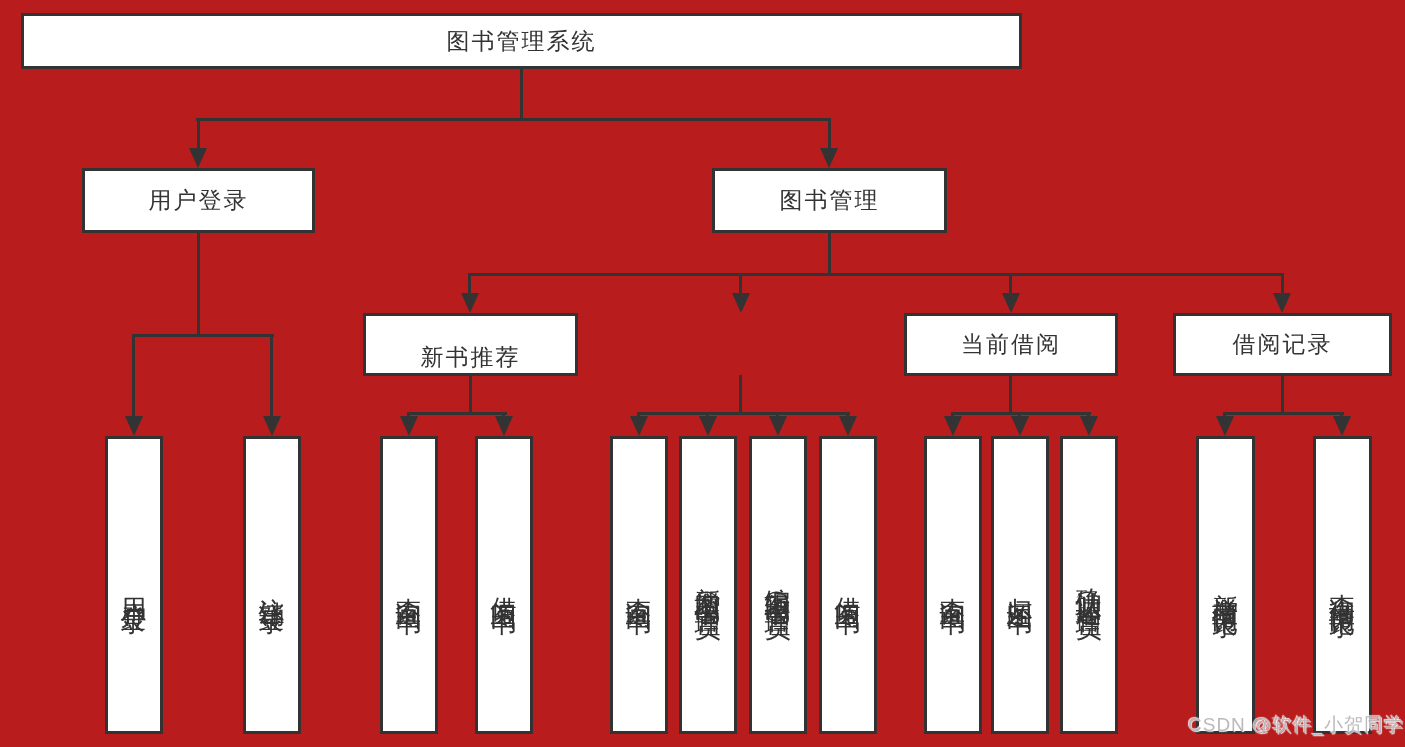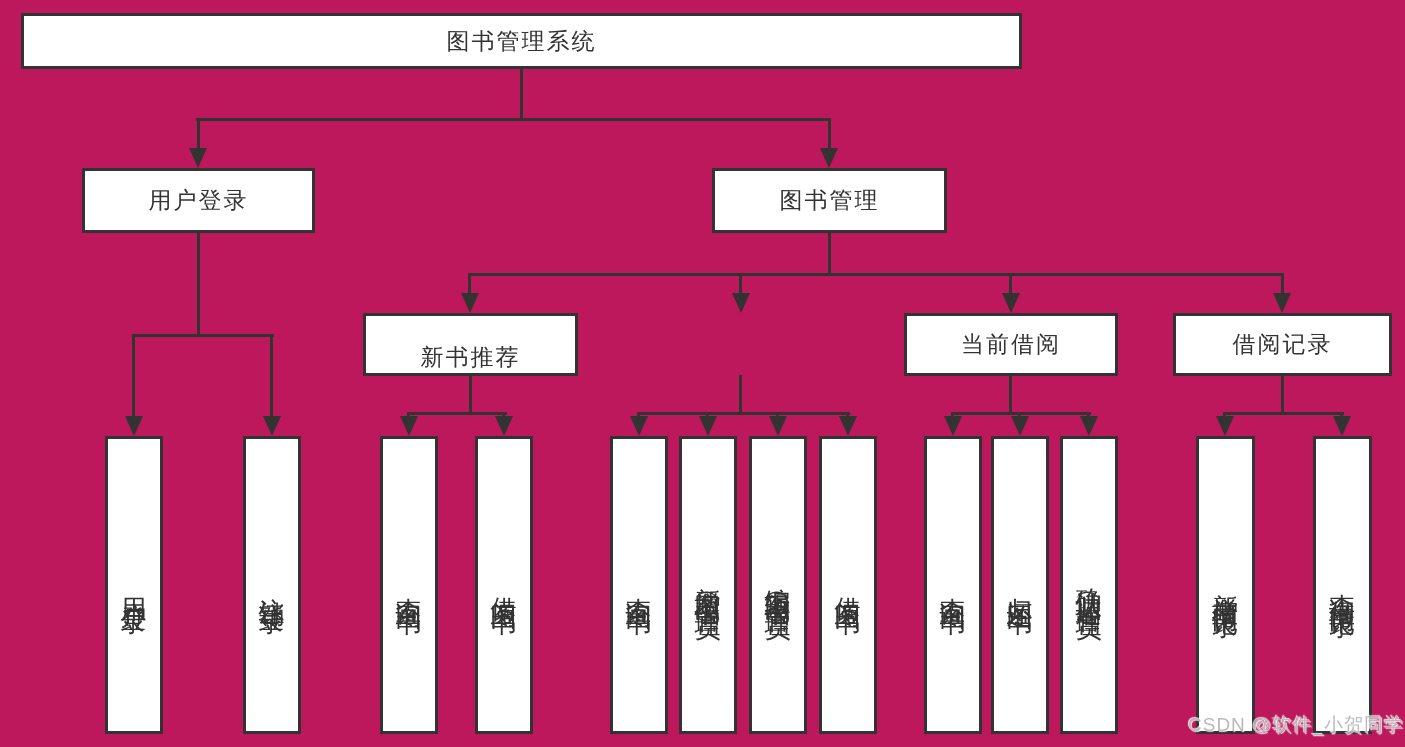--- a/index.html
+++ b/index.html
@@ -1,19 +1,19 @@
 <!DOCTYPE html>
 <html><head>
 <meta charset="utf-8">
 <style>
   html,body{margin:0;padding:0;background:#ffffff;}
   #canvas{
     position:relative;
     width:1405px;height:747px;
-    background:#be185d;
+    background:#b91c1c;
     font-family:"Liberation Sans","DejaVu Sans",sans-serif;
     overflow:hidden;
   }
   .box{
     position:absolute;
     box-sizing:border-box;
     border:3px solid #333333;
     background:#ffffff;
     display:flex;align-items:center;justify-content:center;
     color:#333333;

